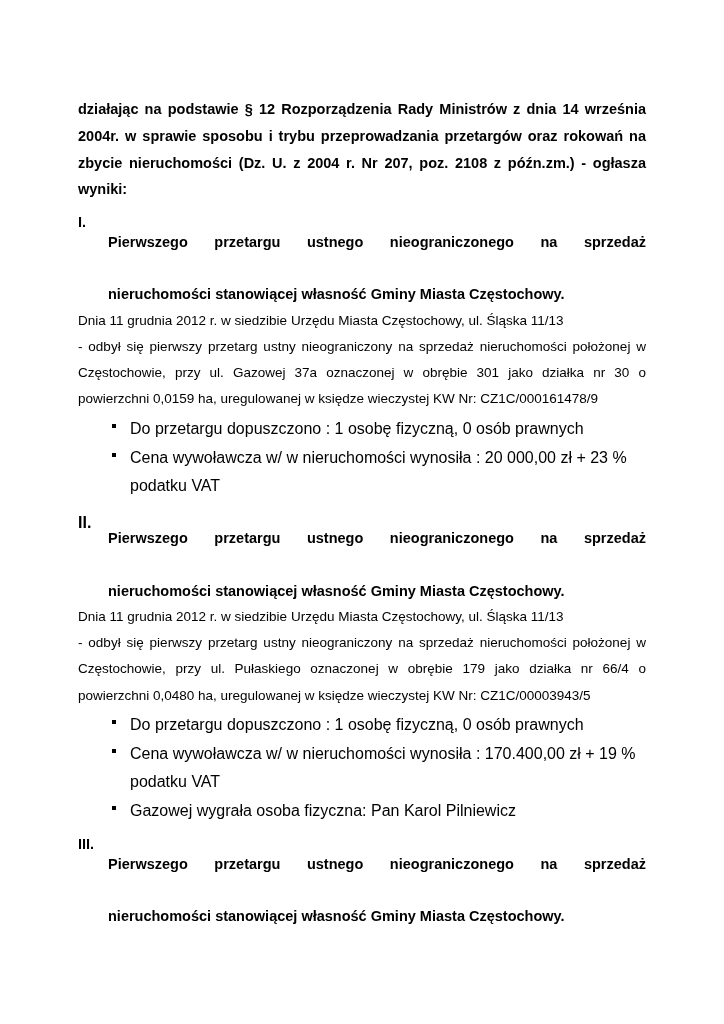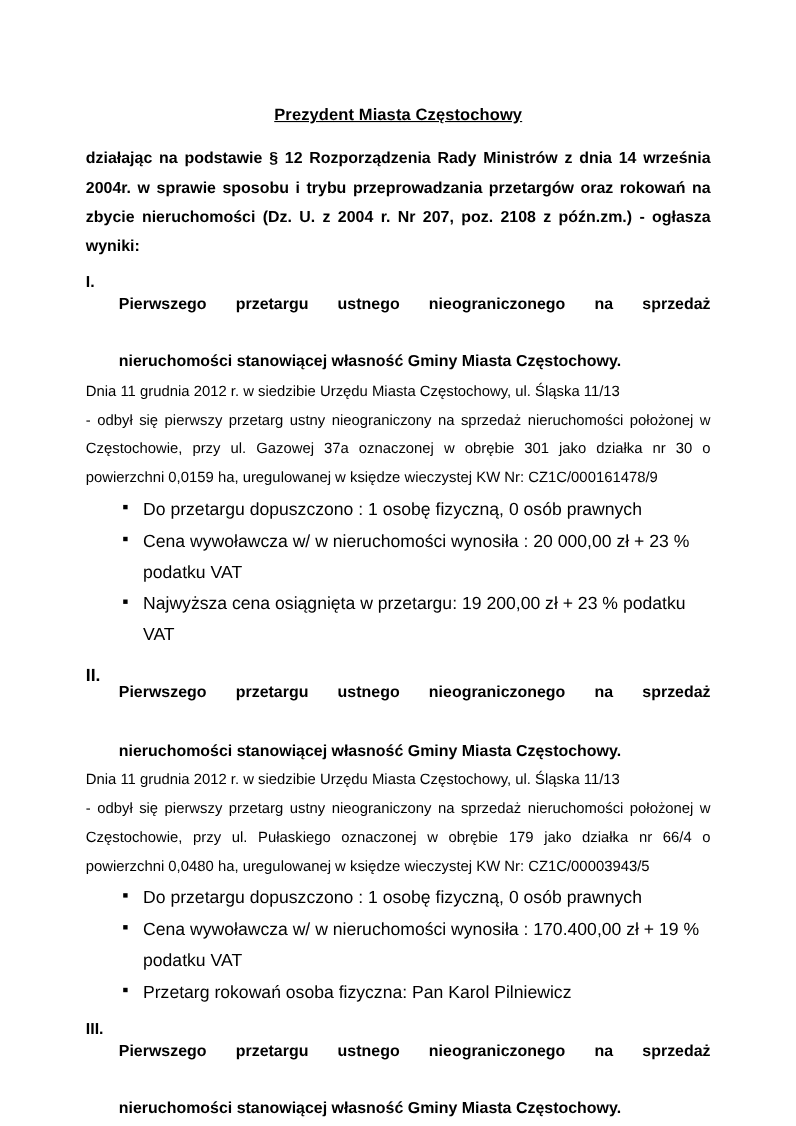--- a/index.html
+++ b/index.html
@@ -109,44 +109,40 @@
   }
   li .cont {
     display: block;
   }
 </style>
 </head>
 <body>
 
 <div class="page">
 
-  <h1 class="doc-title">Prezydent Miasta Częstochowy</h1>
 
   <p class="para-bold">działając na podstawie § 12 Rozporządzenia Rady Ministrów z dnia 14 września 2004r. w sprawie sposobu i trybu przeprowadzania przetargów oraz rokowań na zbycie nieruchomości (Dz. U. z 2004 r. Nr 207, poz. 2108 z późn.zm.) -  ogłasza wyniki:</p>
 
   <div class="section">
     <div class="section-head">
       <div class="section-num">I.</div>
       <div class="section-title">
         <span class="l1">Pierwszego przetargu ustnego nieograniczonego na sprzedaż</span>
         <span class="l2">nieruchomości stanowiącej własność Gminy Miasta Częstochowy.</span>
       </div>
     </div>
     <p class="body-line nojust">Dnia 11 grudnia 2012 r. w siedzibie Urzędu Miasta Częstochowy, ul. Śląska 11/13</p>
     <p class="body-line"> - odbył się pierwszy przetarg ustny   nieograniczony na sprzedaż nieruchomości położonej w Częstochowie, przy ul. Gazowej 37a oznaczonej w     obrębie 301 jako działka nr 30 o powierzchni 0,0159 ha, uregulowanej w     księdze wieczystej  KW Nr: CZ1C/000161478/9</p>
     <ul class="bullets">
       <li>
         <span class="cont">Do przetargu  dopuszczono  : 1  osobę fizyczną, 0 osób prawnych</span>
       </li>
       <li>
         <span class="cont">Cena  wywoławcza  w/ w  nieruchomości  wynosiła :  20 000,00  zł  +  23  %</span>
         <span class="cont">podatku VAT</span>
-      </li>
-      <li>
-        <span class="cont">Najwyższa cena osiągnięta w przetargu: 19 200,00 zł + 23 % podatku VAT</span>
       </li>
     </ul>
   </div>
 
   <div class="section">
     <div class="section-head">
       <div class="section-num small">II.</div>
       <div class="section-title">
         <span class="l1">Pierwszego przetargu ustnego nieograniczonego na sprzedaż</span>
         <span class="l2">nieruchomości stanowiącej własność Gminy Miasta Częstochowy.</span>
@@ -156,21 +152,21 @@
     <p class="body-line"> - odbył się pierwszy przetarg ustny   nieograniczony na sprzedaż nieruchomości położonej w  Częstochowie,  przy  ul.  Pułaskiego  oznaczonej  w obrębie  179  jako działka nr 66/4  o powierzchni 0,0480 ha, uregulowanej w     księdze wieczystej  KW Nr: CZ1C/00003943/5</p>
     <ul class="bullets">
       <li>
         <span class="cont">Do przetargu  dopuszczono  : 1  osobę fizyczną, 0 osób prawnych</span>
       </li>
       <li>
         <span class="cont">Cena  wywoławcza  w/ w  nieruchomości  wynosiła :  170.400,00  zł  +  19  %</span>
         <span class="cont">podatku VAT</span>
       </li>
       <li>
-        <span class="cont">Przetarg rokowań osoba fizyczna: Pan Karol  Pilniewicz</span>
+        <span class="cont">Gazowej wygrała osoba fizyczna: Pan Karol  Pilniewicz</span>
       </li>
     </ul>
   </div>
 
   <div class="section">
     <div class="section-head">
       <div class="section-num">III.</div>
       <div class="section-title">
         <span class="l1">Pierwszego przetargu ustnego nieograniczonego na sprzedaż</span>
         <span class="l2">nieruchomości stanowiącej własność Gminy Miasta Częstochowy.</span>

